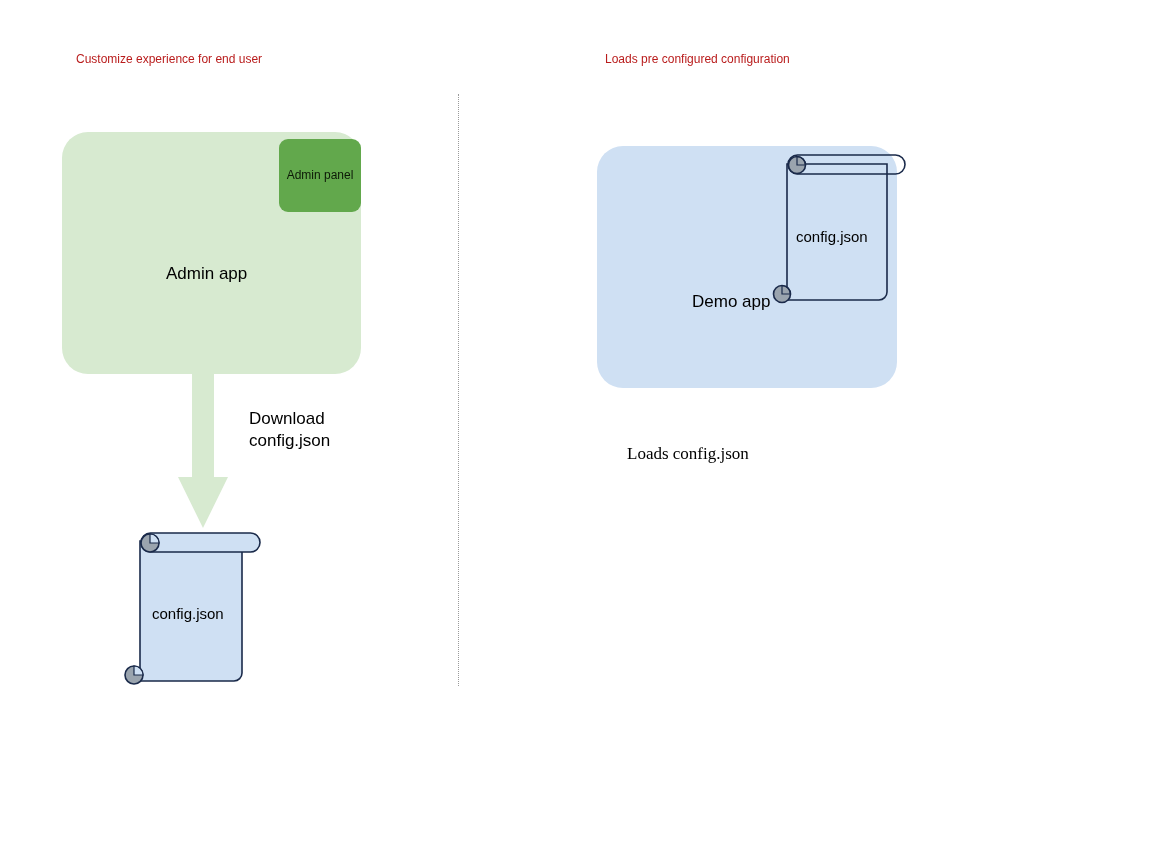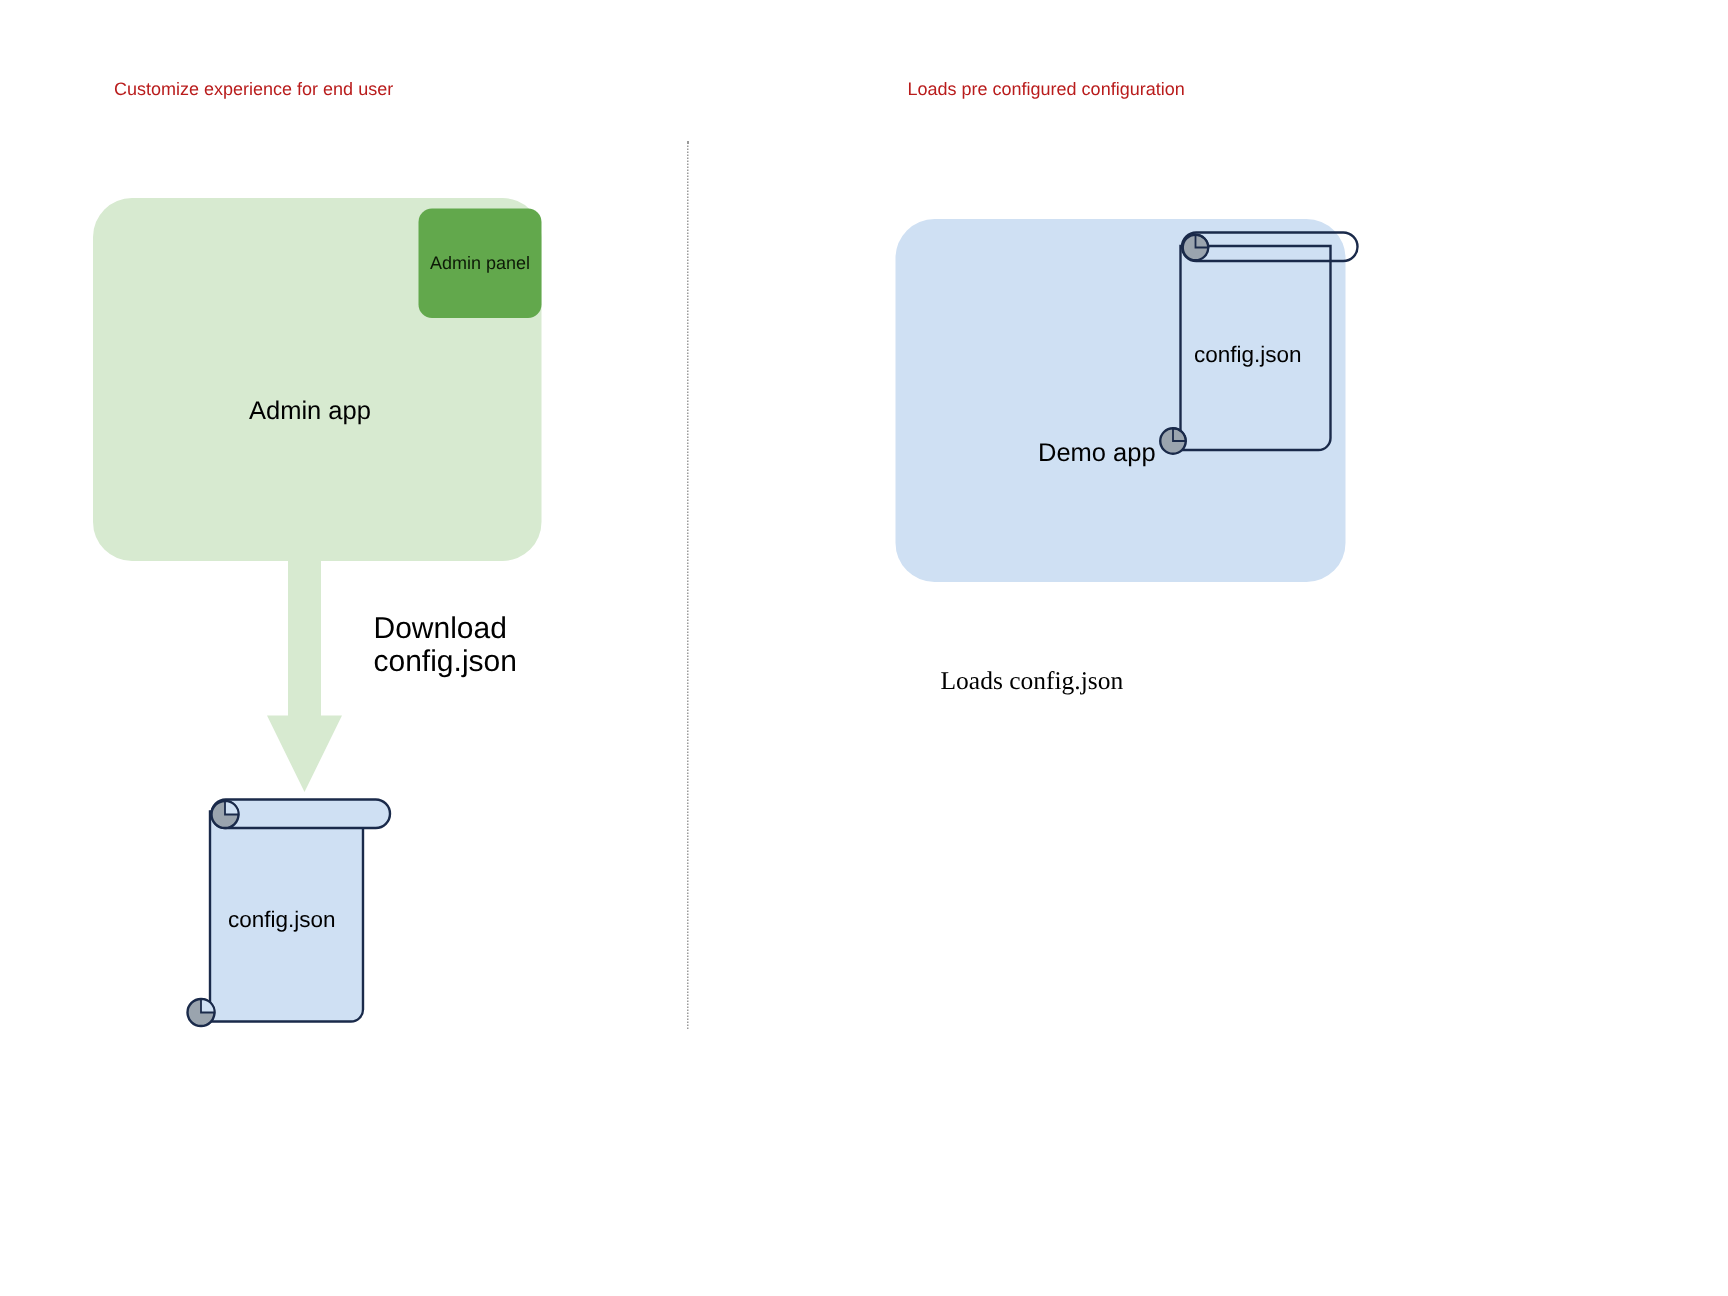--- a/index.html
+++ b/index.html
@@ -93,21 +93,21 @@
     position: absolute;
     left: 178px;
     top: 372px;
     width: 50px;
     height: 156px;
   }
   .arrow-caption {
     position: absolute;
     left: 249px;
     top: 408px;
-    font-size: 20px;
+    font-size: 17px;
     line-height: 22px;
     color: #000000;
     white-space: nowrap;
   }
 
   
   .scroll-wrap { position: absolute; }
   #scroll-left  { left: 118px; top: 527px; width: 150px; height: 166px; }
   #scroll-right { left: 769px; top: 150px; width: 142px; height: 160px; }
 

